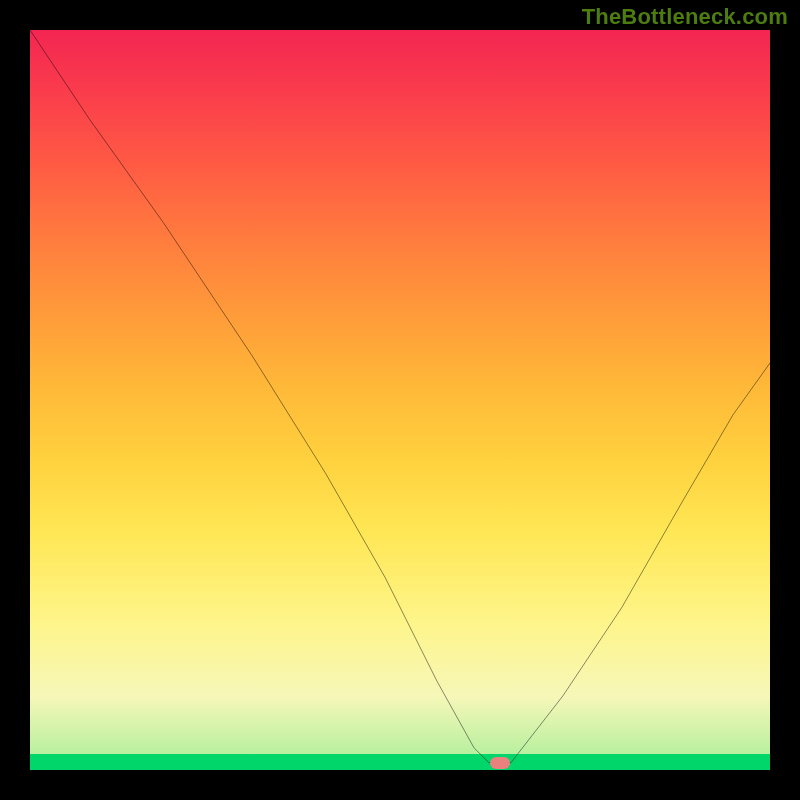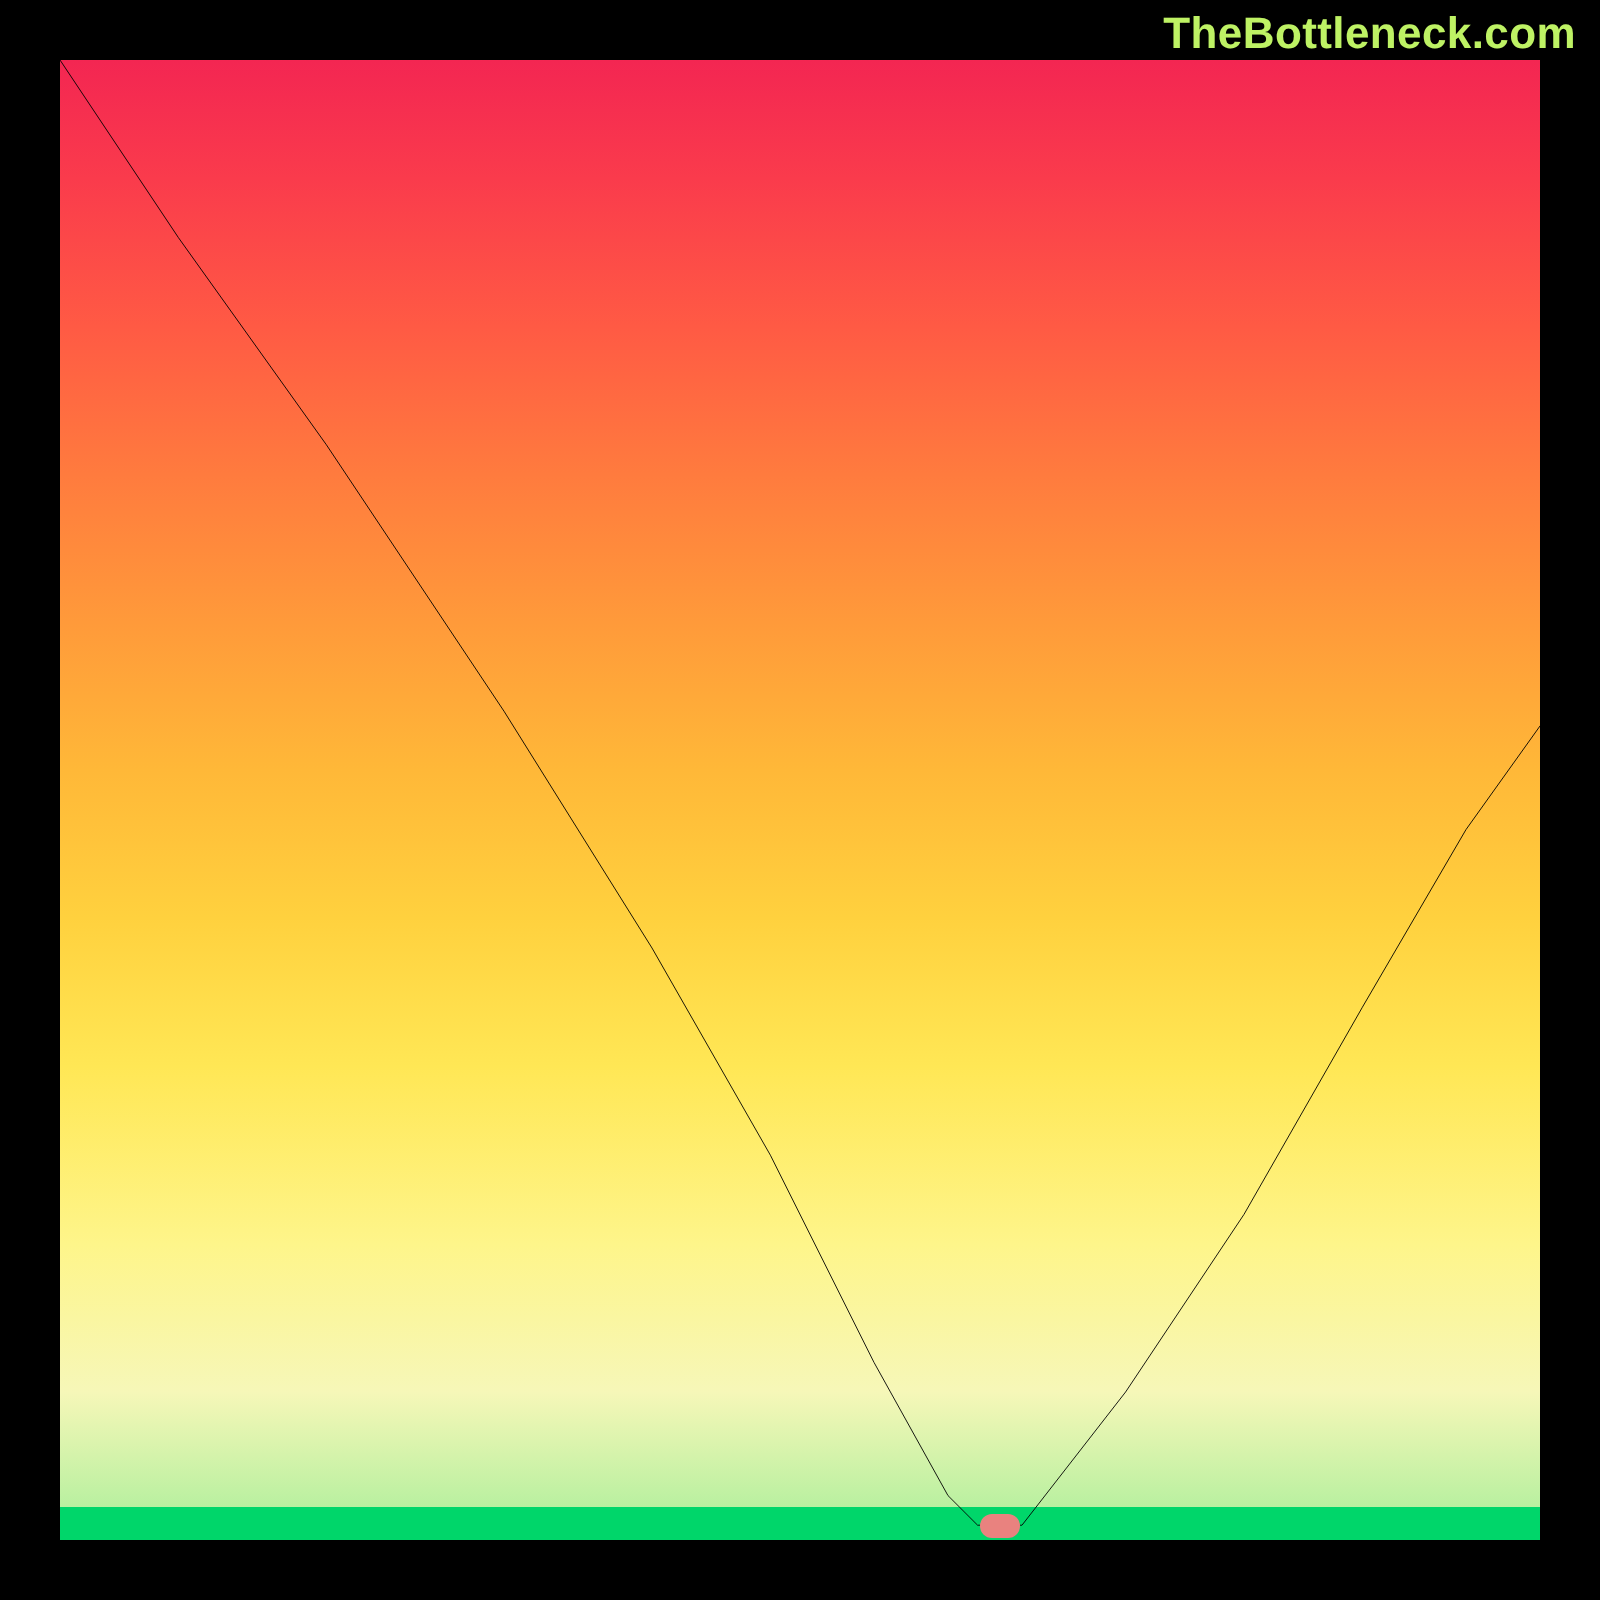--- a/index.html
+++ b/index.html
@@ -14,21 +14,21 @@
   .frame {
     position: relative;
     width: 800px;
     height: 800px;
     background: #000;
   }
   .watermark {
     position: absolute;
     top: 4px;
     right: 12px;
-    color: #bef264;
+    color: #4d7c0f;
     font-size: 22px;
     font-weight: 600;
     letter-spacing: 0.2px;
     z-index: 10;
   }
   .plot {
     position: absolute;
     left: 30px;
     top: 30px;
     width: 740px;

